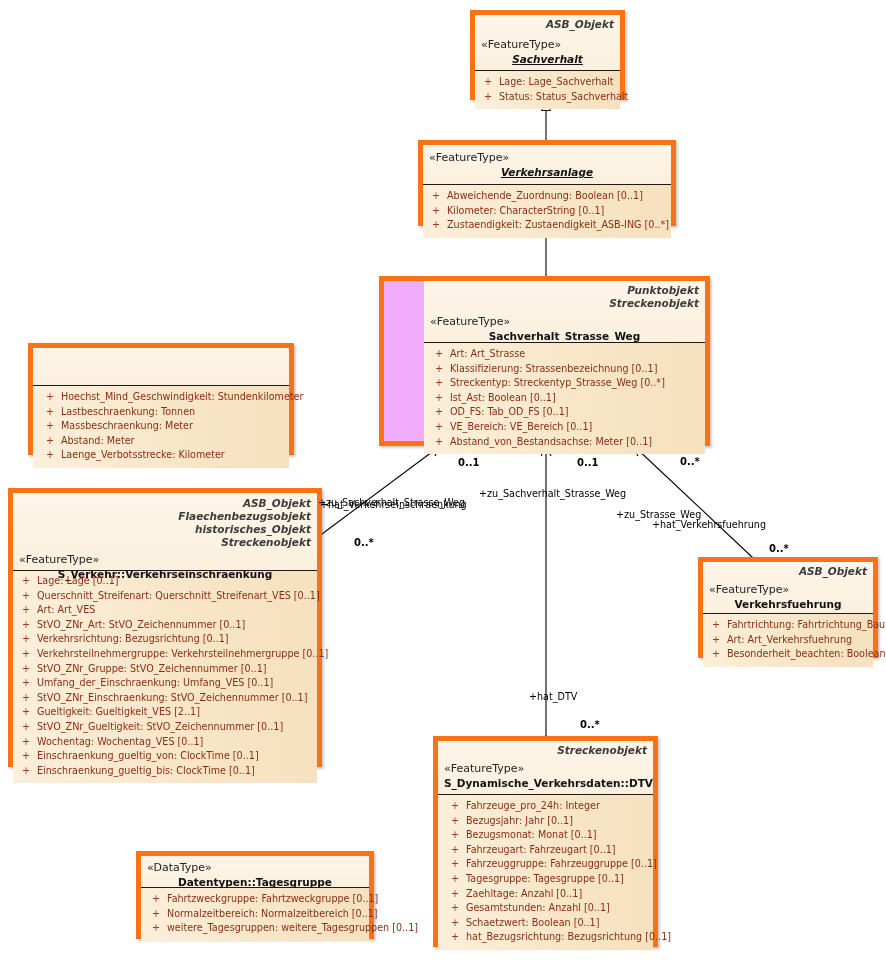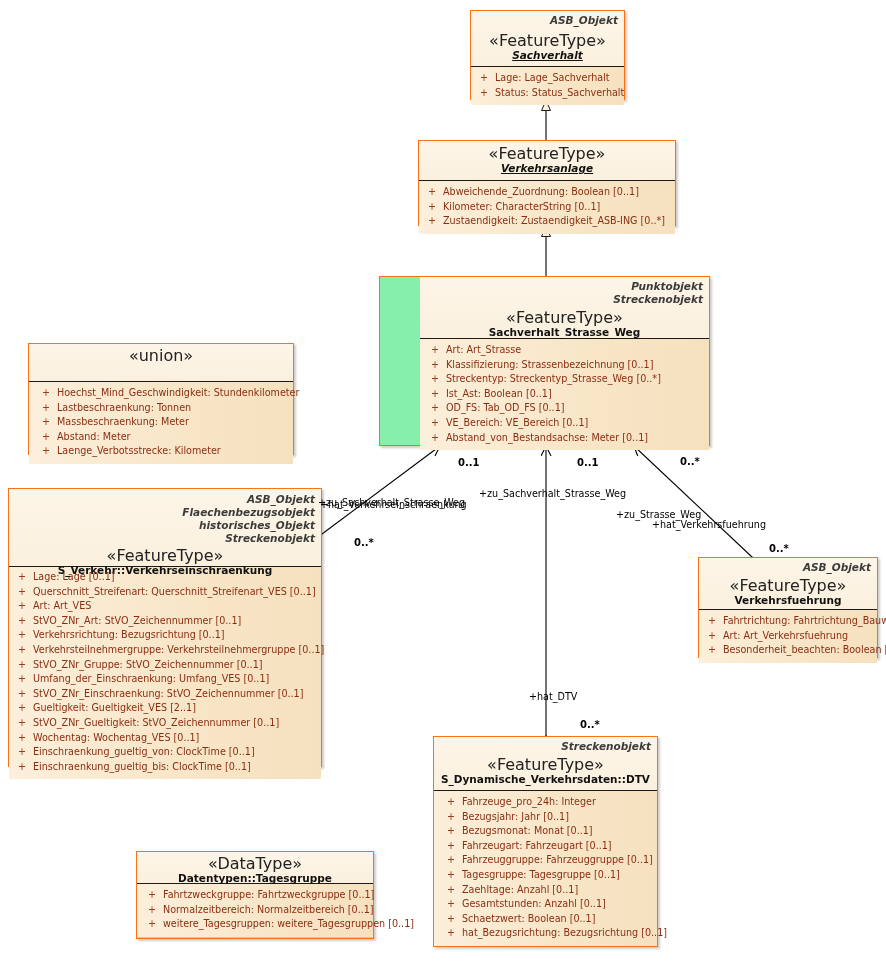--- a/index.html
+++ b/index.html
@@ -7,44 +7,44 @@
     width:886px;height:974px;position:relative;overflow:hidden;
     font-family:"DejaVu Sans","Liberation Sans",sans-serif;
     color:#000;
   }
   #canvas{position:absolute;left:0;top:0;width:886px;height:974px;}
   svg.edges{position:absolute;left:0;top:0;width:886px;height:974px;pointer-events:none;}
 
   
   .uml{
     position:absolute;
-    border:1px solid #f97316;
+    border:5px solid #f97316;
     box-sizing:border-box;
-    background:#86efac;
+    background:#f0abfc;
     box-shadow:2px 2px 2px rgba(120,110,100,.35);
     z-index:5;
   }
   .uml .head{
     background:linear-gradient(to bottom,#fdf5e8 0%,#fbf0de 100%);
     padding:3px 6px 6px 6px;
     border-bottom:1px solid #1a1a1a;
     box-sizing:border-box;
   }
   .tagged{
     text-align:right;
     font-style:italic;
     font-weight:bold;
     font-size:10.5px;
     color:#3b3b3b;
     line-height:13px;
     white-space:nowrap;
   }
   .stereo{
-    text-align:center;
-    font-size:16px;
+    text-align:left;
+    font-size:11px;
     color:#222;
     line-height:14px;
     white-space:nowrap;
   }
   .cname{
     text-align:center;
     font-size:10.5px;
     font-weight:bold;
     color:#111;
     line-height:14px;
@@ -191,21 +191,20 @@
         </div>
       <div class="attr">
           <span class="vis">+</span>
           <span class="sig">Abstand_von_Bestandsachse: Meter [0..1]</span>
         </div>
     </div>
   </div>
 
   <div class="uml" style="left:28px;top:343px;width:266px;height:112px;">
     <div class="head" style="height:38px;padding-top:5px;">
-      <div class="stereo">«union»</div>
     </div>
     <div class="attrs" style="padding-left:6px;">
       <div class="attr">
           <span class="vis">+</span>
           <span class="sig">Hoechst_Mind_Geschwindigkeit: Stundenkilometer</span>
         </div>
       <div class="attr">
           <span class="vis">+</span>
           <span class="sig">Lastbeschraenkung: Tonnen</span>
         </div>

